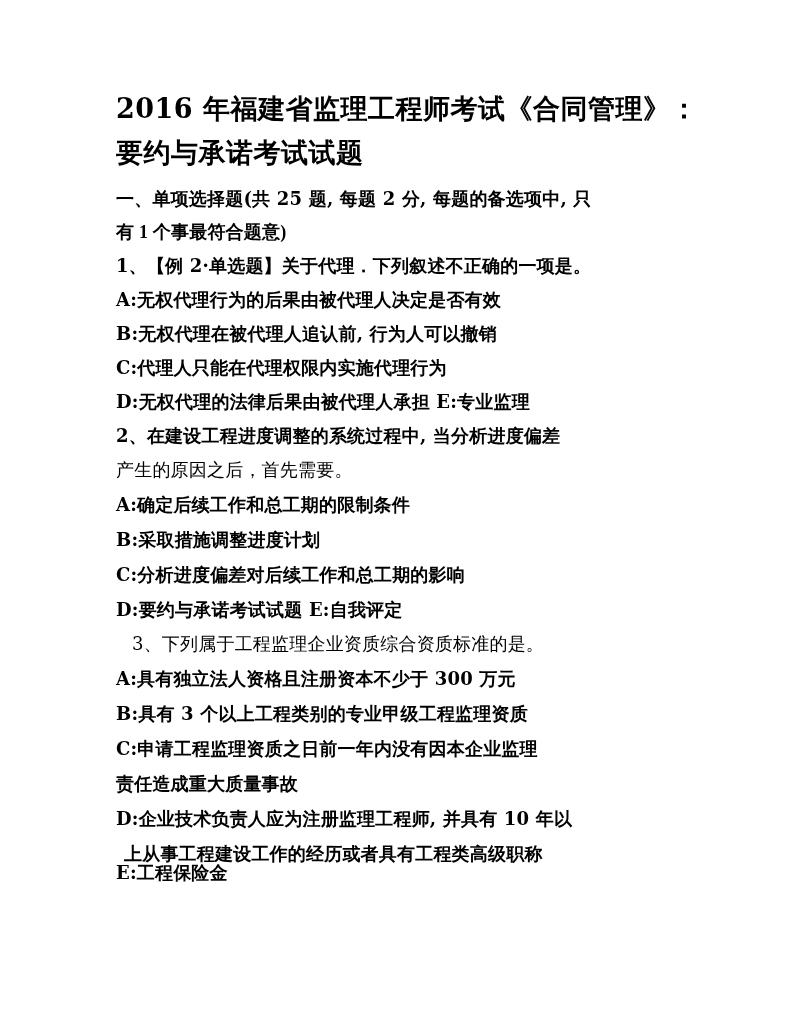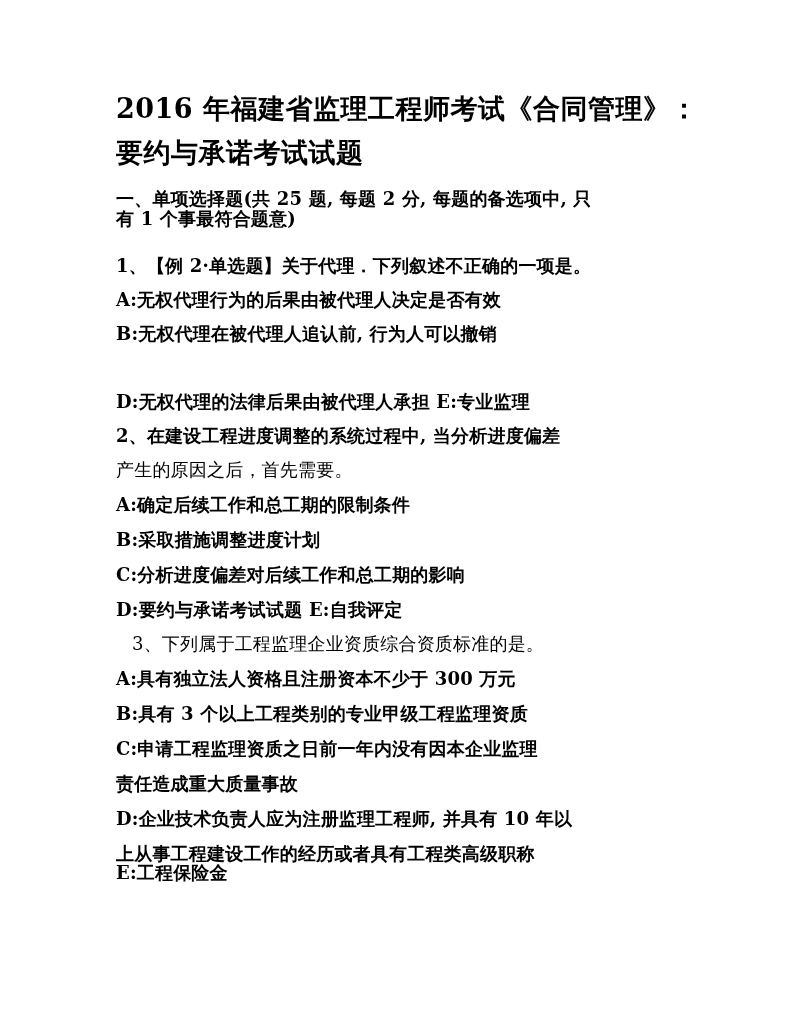--- a/index.html
+++ b/index.html
@@ -40,36 +40,37 @@
   </style>
 </head>
 <body>
 
 <div class="page">
 
   <div class="line title-line" style="top:92px;">2016 年福建省监理工程师考试《合同管理》：</div>
   <div class="line title-line" style="top:136px;">要约与承诺考试试题</div>
 
   <div class="line" style="top:186px;">一、单项选择题(共 25 题, 每题 2 分, 每题的备选项中, 只</div>
-  <div class="line" style="top:206px;">有 1 个事最符合题意)</div>
+  <div class="line" style="top:219px;font-family:Liberation Serif, serif;">有 1 个事最符合题意)</div>
 
   <div class="line" style="top:253px;">1、【例 2·单选题】关于代理．下列叙述不正确的一项是。</div>
   <div class="line" style="top:287px;">A:无权代理行为的后果由被代理人决定是否有效</div>
   <div class="line" style="top:321px;">B:无权代理在被代理人追认前, 行为人可以撤销</div>
+  <div class="line" style="top:355px;">C:代理人只能在代理权限内实施代理行为</div>
   <div class="line" style="top:389px;">D:无权代理的法律后果由被代理人承担 E:专业监理</div>
 
   <div class="line" style="top:423px;">2、在建设工程进度调整的系统过程中, 当分析进度偏差</div>
   <div class="line normal" style="top:457px;">产生的原因之后，首先需要。</div>
   <div class="line" style="top:492px;">A:确定后续工作和总工期的限制条件</div>
   <div class="line" style="top:527px;">B:采取措施调整进度计划</div>
   <div class="line" style="top:562px;">C:分析进度偏差对后续工作和总工期的影响</div>
   <div class="line" style="top:597px;">D:要约与承诺考试试题 E:自我评定</div>
 
   <div class="line normal" style="top:631px;margin-left:16px;">3、下列属于工程监理企业资质综合资质标准的是。</div>
   <div class="line" style="top:666px;">A:具有独立法人资格且注册资本不少于 300 万元</div>
   <div class="line" style="top:701px;">B:具有 3 个以上工程类别的专业甲级工程监理资质</div>
   <div class="line" style="top:736px;">C:申请工程监理资质之日前一年内没有因本企业监理</div>
   <div class="line" style="top:771px;">责任造成重大质量事故</div>
   <div class="line" style="top:806px;">D:企业技术负责人应为注册监理工程师, 并具有 10 年以</div>
-  <div class="line" style="top:841px;">上从事工程建设工作的经历或者具有工程类高级职称</div>
+  <div class="line" style="top:841px;margin-left:8px;">上从事工程建设工作的经历或者具有工程类高级职称</div>
   <div class="line" style="top:860px;">E:工程保险金</div>
 
 </div>
 
 </body></html>

